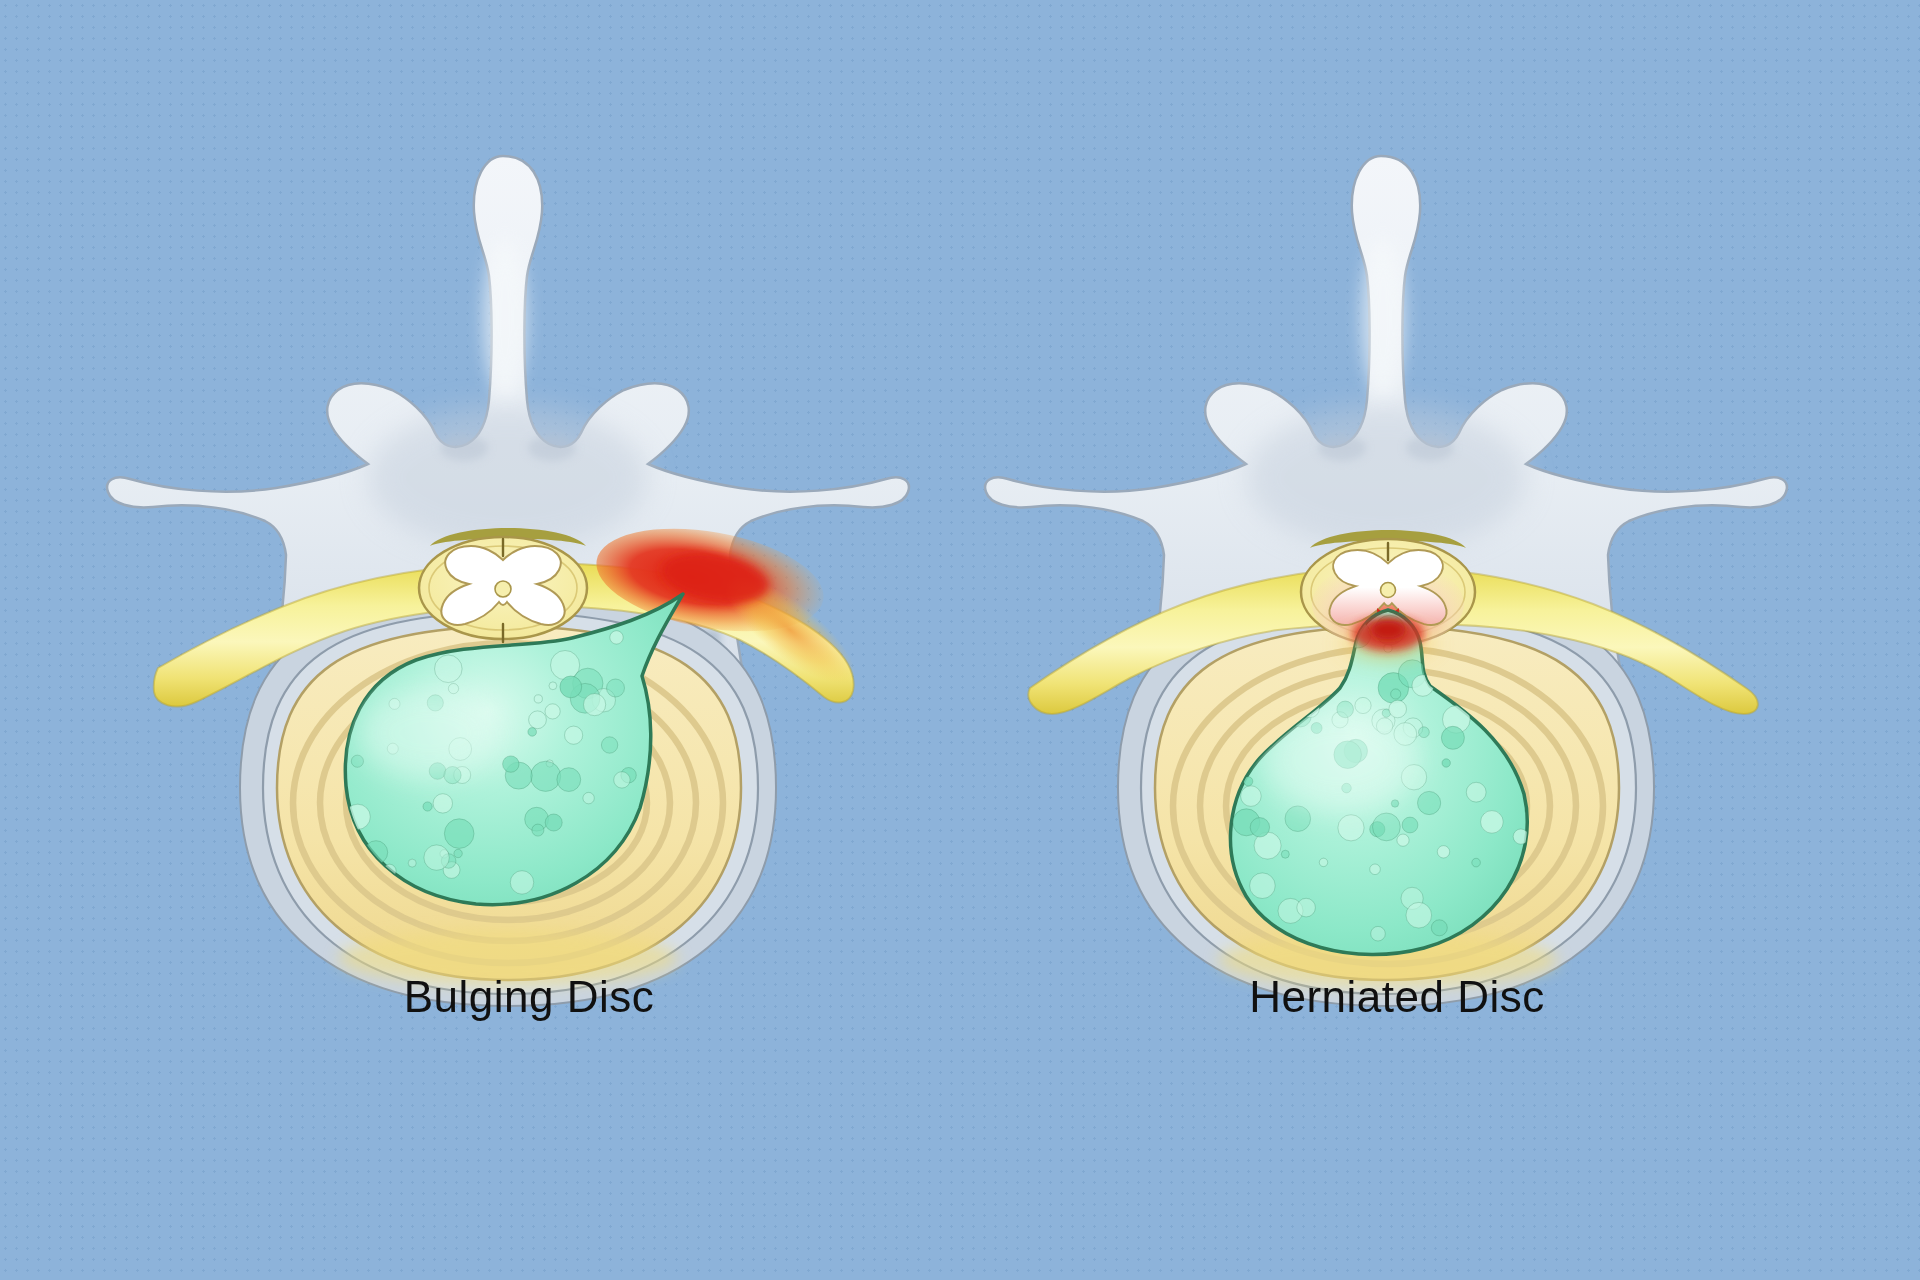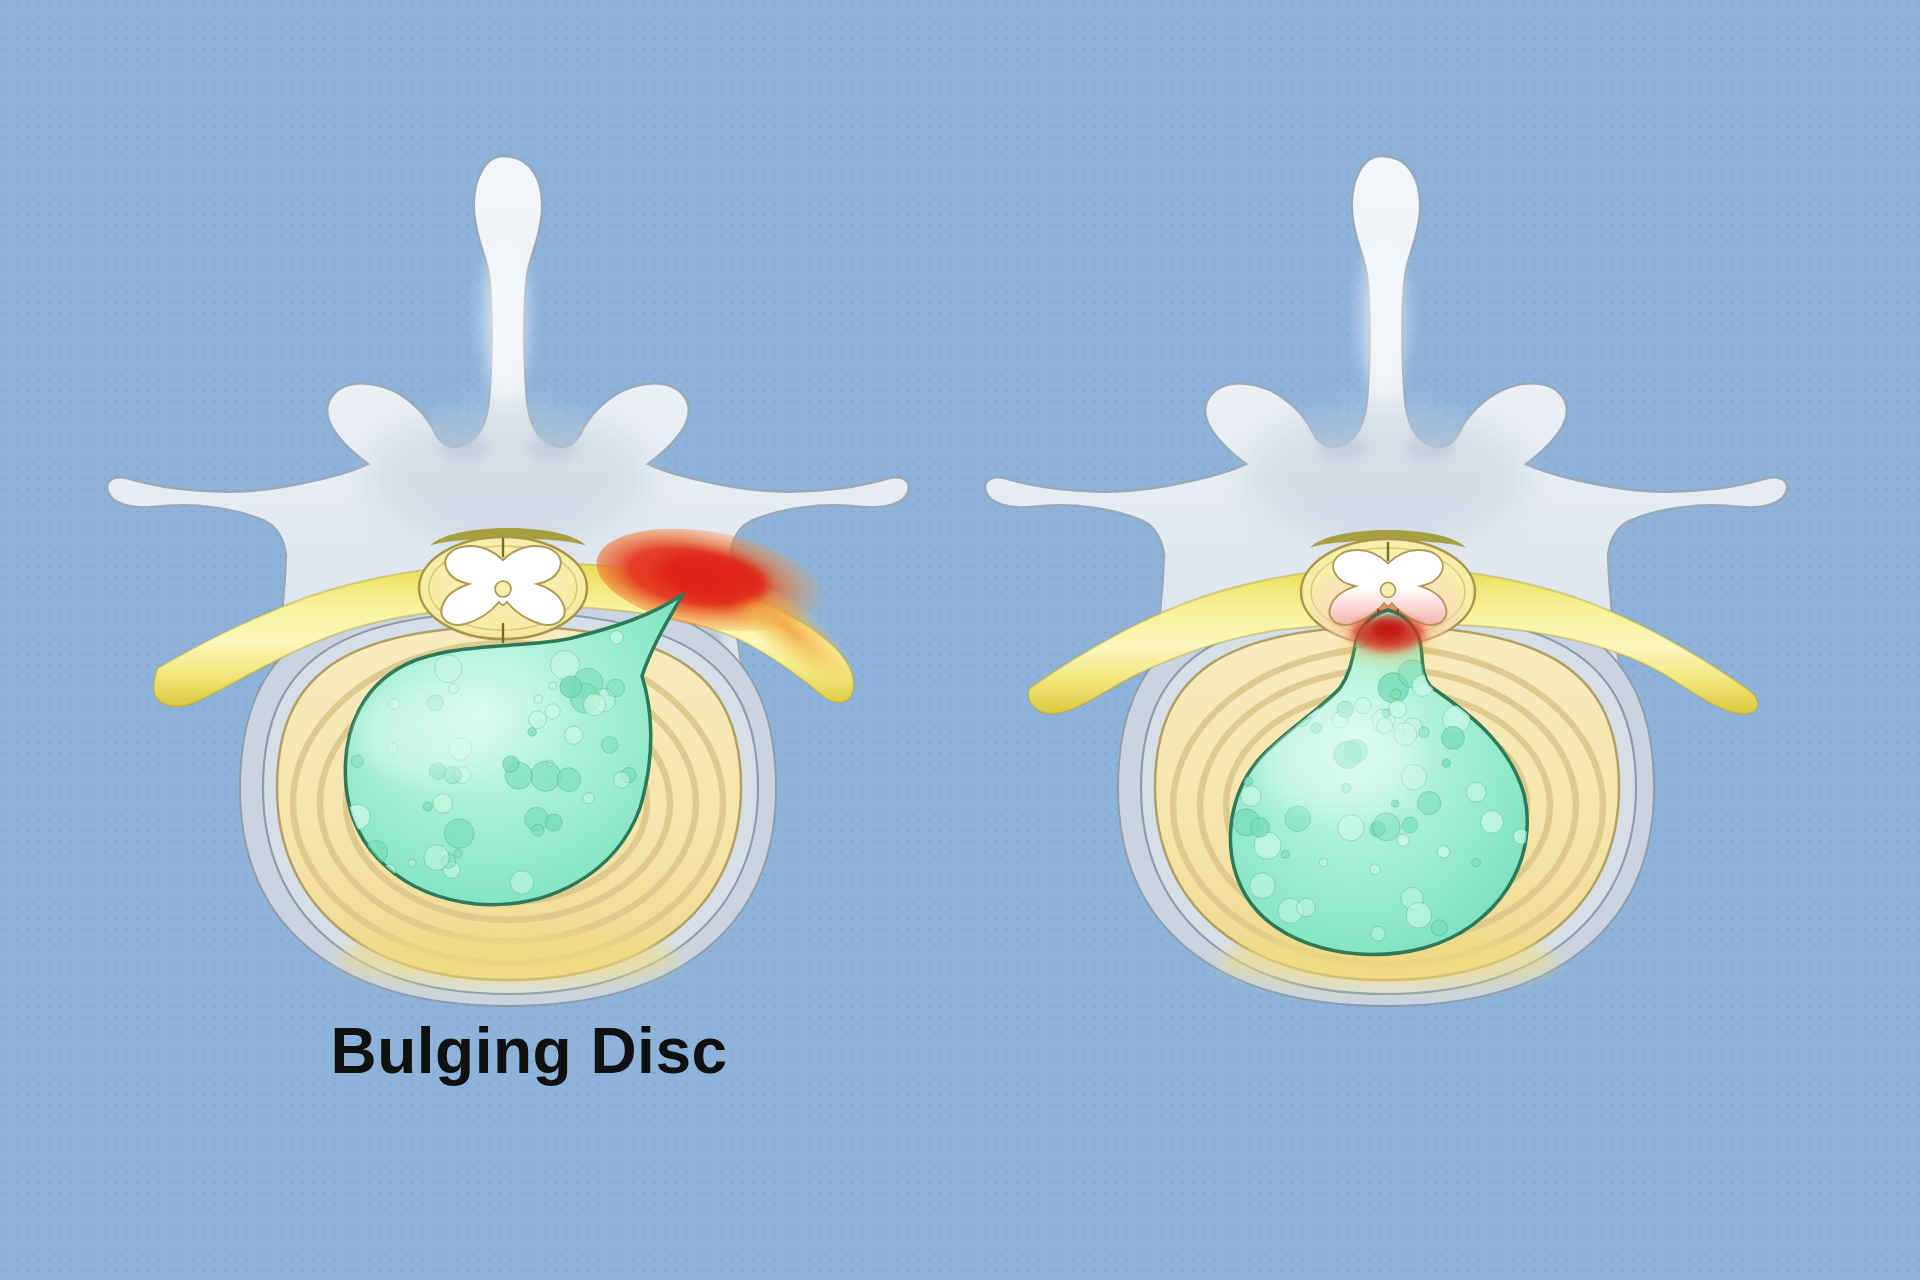--- a/index.html
+++ b/index.html
@@ -8,22 +8,22 @@
     font-family:"Liberation Sans","DejaVu Sans",sans-serif;
     background-color:var(--c-background,#8db3da);
     background-image:radial-gradient(var(--c-dots,#7fa7d2) 1px, transparent 1.2px);
     background-size:11px 11px;
   }
   .stage{position:absolute;inset:0;}
   .fig{position:absolute;width:820px;height:880px;top:148px;}
   .fig.left{left:100px;}
   .fig.right{left:978px;}
   .caption{
-    position:absolute;top:1014px;transform:translateX(-50%);
-    font-size:64px;font-weight:700;letter-spacing:0.5px;
+    position:absolute;top:972px;transform:translateX(-50%);
+    font-size:44px;font-weight:400;letter-spacing:0.5px;
     color:var(--c-label_text,#101010);white-space:nowrap;
   }
   .caption.left{left:529px;}
   .caption.right{left:1397px;}
   
   .f-bone{fill:url(#gBone);stroke:var(--c-bone_outline);stroke-width:2.5;}
   .f-body{fill:var(--c-body);stroke:var(--c-disc_outline);stroke-width:2;}
   .f-rim{fill:var(--c-disc_rim);stroke:var(--c-disc_outline);stroke-width:2.2;}
   .f-ann{fill:url(#gAnn);stroke:var(--c-annulus_outline);stroke-width:2.5;}
   .s-ring{fill:none;stroke:var(--c-annulus_ring);stroke-width:6.5;opacity:.95;}
@@ -319,13 +319,14 @@
       </g>
       <g>
         <ellipse cx="410" cy="496" rx="58" ry="24" fill="url(#gOrange)" opacity="0.6" filter="url(#b8)"></ellipse>
         <ellipse cx="410" cy="486" rx="36" ry="17" fill="#d8261c" opacity="0.8" filter="url(#b4)"></ellipse>
         <ellipse cx="410" cy="482" rx="18" ry="10" fill="#c11208" opacity="0.9" filter="url(#b4)"></ellipse>
       </g>
     </svg>
   </div>
 
   <div class="caption left">Bulging Disc</div>
+  <div class="caption right">Herniated Disc</div>
 </div>
 
 </body></html>

